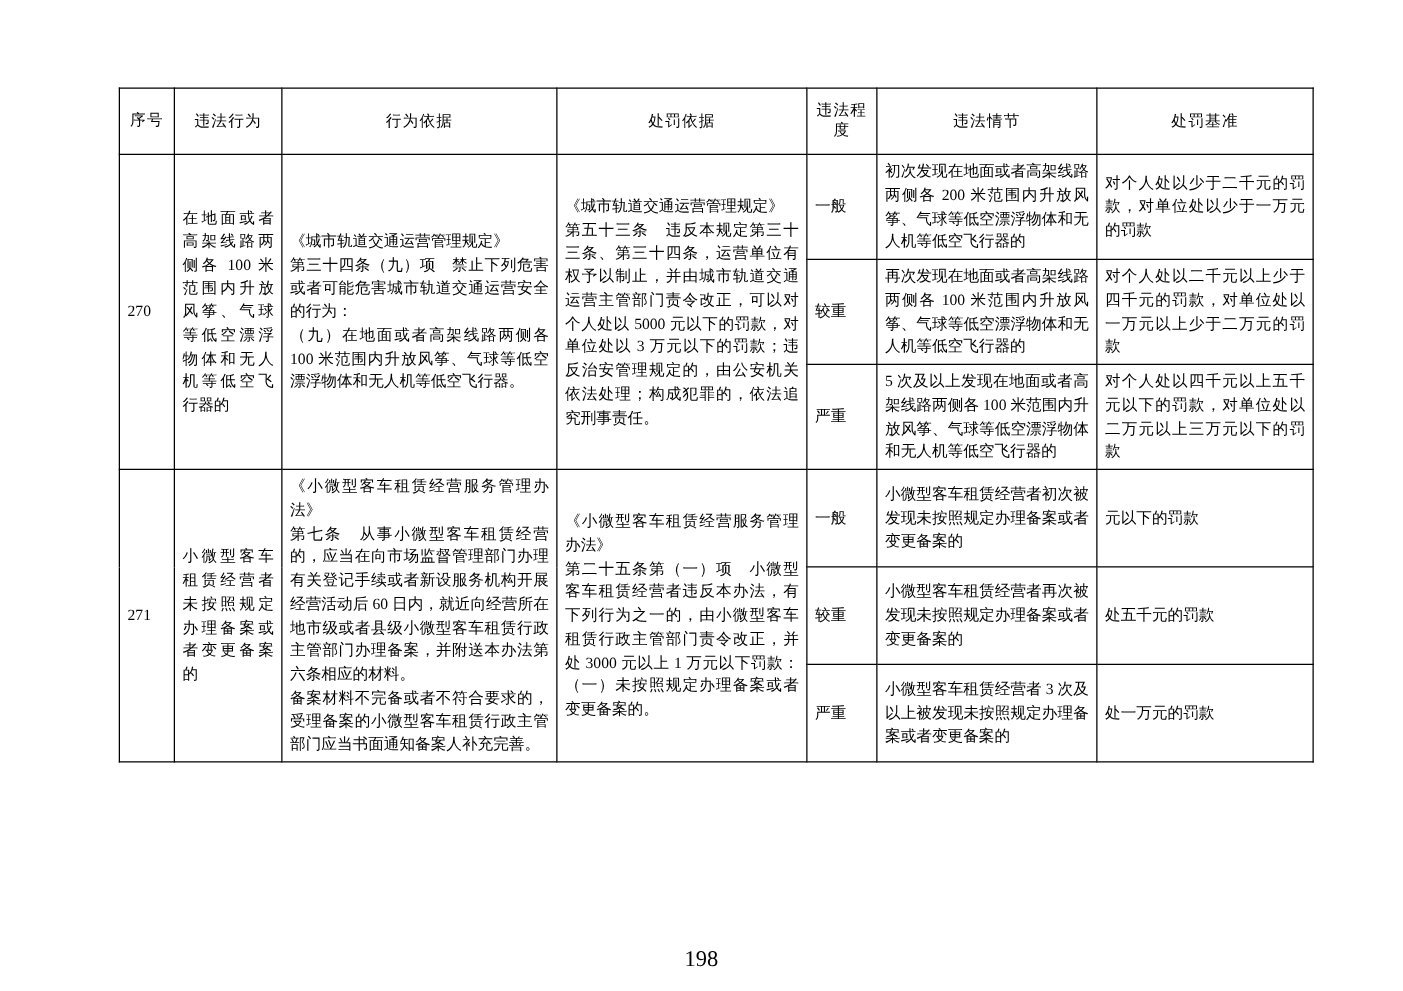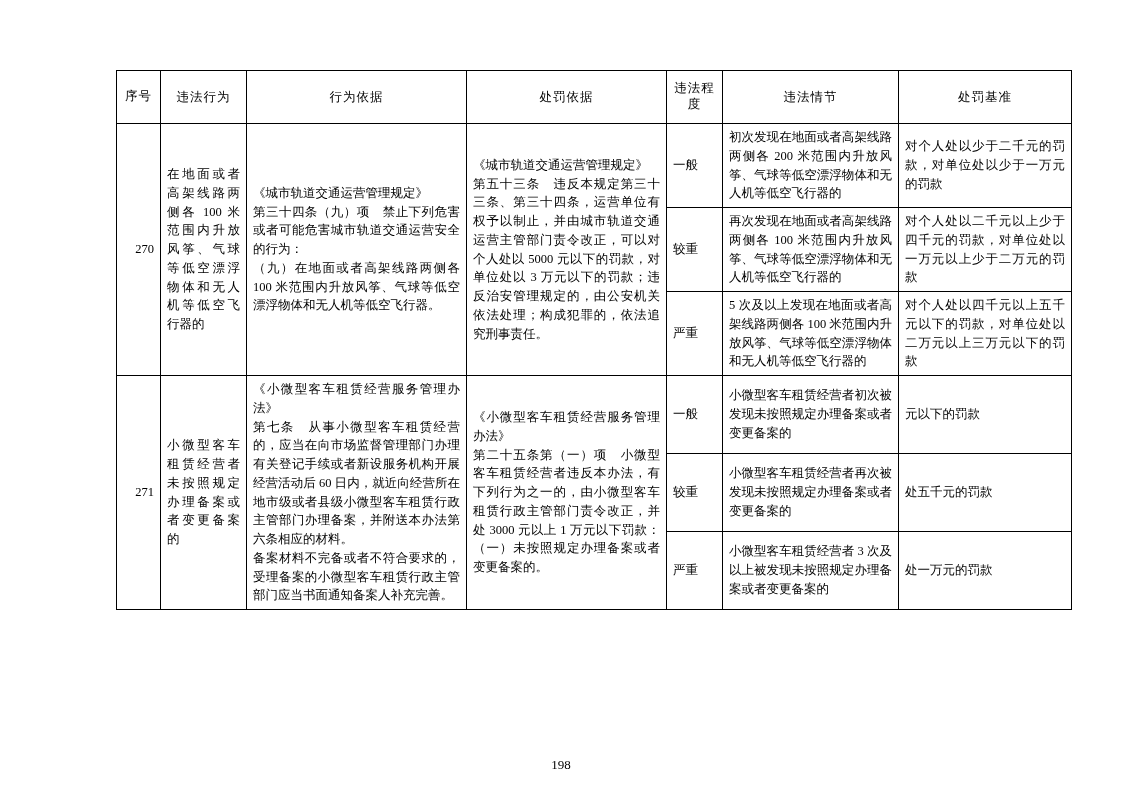--- a/index.html
+++ b/index.html
@@ -17,21 +17,21 @@
   }
   .page {
     position: absolute;
     left: 0; top: 0;
     width: 1122px;
     height: 793px;
     box-sizing: border-box;
   }
   .table-wrap {
     position: absolute;
-    left: 88px;
+    left: 67px;
     top: 70px;
     width: 955px;
     padding-left: 28px;
   }
   table.doc-table {
     border-collapse: collapse;
     width: 955px;
     table-layout: fixed;
   }
   table.doc-table td, table.doc-table th {
@@ -62,30 +62,30 @@
   .col-std   { width: 173px; }
 
   .c-center { }
   .c-just {
     text-align: justify;
     text-justify: inter-ideograph;
   }
   .cellpad { padding: 6px 7px; }
   .tight { line-height: 1.45; }
   .vnum {
-    text-align: right;
+    text-align: left;
     font-size: 13px;
   }
   .page-number {
     position: absolute;
     left: 0;
     top: 757px;
     width: 1122px;
     text-align: center;
-    font-size: 13px;
+    font-size: 18px;
     font-family: "Liberation Serif", "DejaVu Serif", serif;
   }
 </style>
 </head>
 <body>
 
 <div class="page">
   <div class="table-wrap">
     <table class="doc-table">
       <colgroup>

